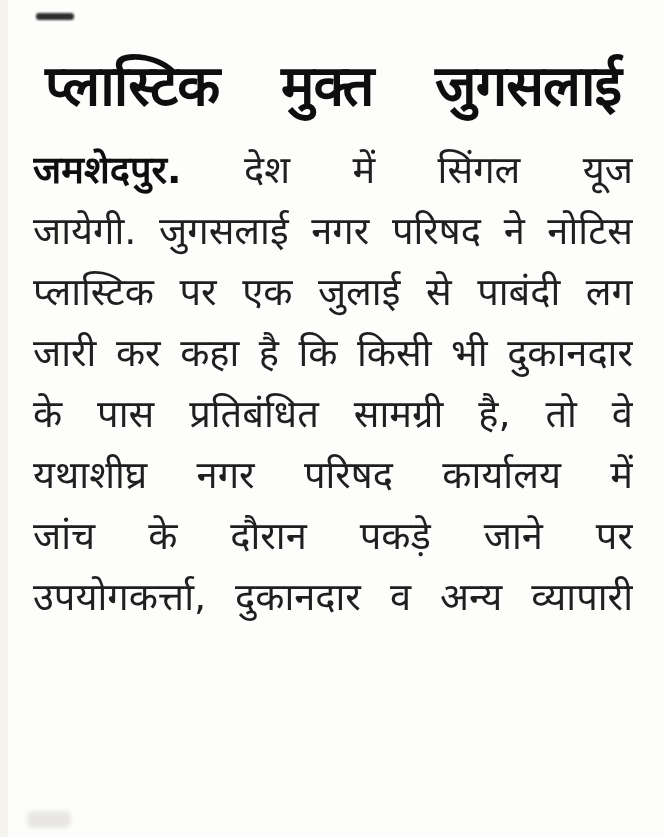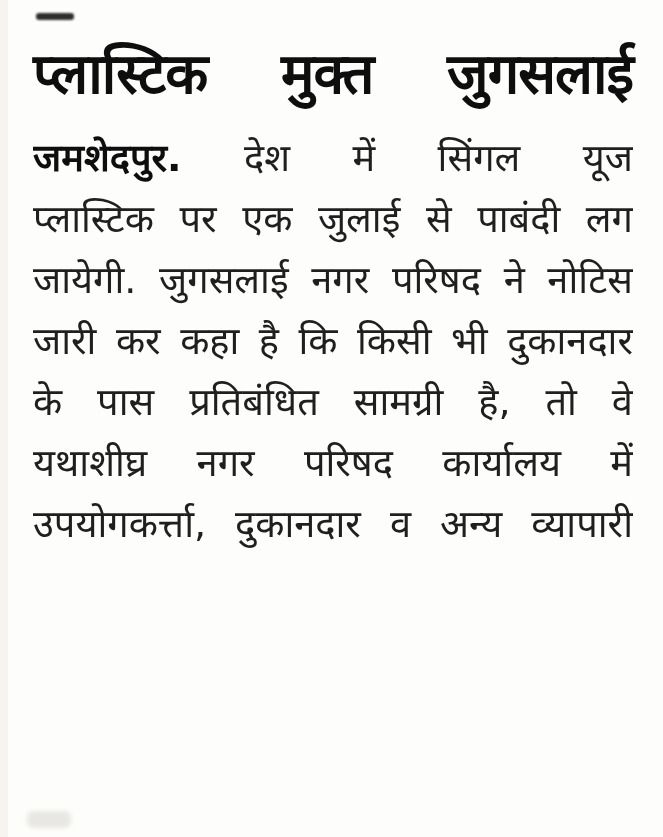--- a/index.html
+++ b/index.html
@@ -41,21 +41,21 @@
     border-radius: 6px;
     filter: blur(2px);
   }
   .article {
     position: absolute;
     left: 33px;
     top: 36px;
     width: 600px;
   }
   .headline {
-    margin: 0;
+    margin: 12px;
     font-size: 56px;
     line-height: 76px;
     font-weight: bold;
     color: var(--headline_ink, #0e0e0e);
     letter-spacing: -1px;
   }
   .h-line {
     display: block;
     text-align: justify;
     text-align-last: justify;
@@ -91,25 +91,26 @@
 
     <h1 class="headline">
       <span class="h-line">प्लास्टिक मुक्त जुगसलाई</span>
     </h1>
 
     <div class="body-text">
       <div class="b-line">
         <span class="dateline">जमशेदपुर.</span>
         <span>देश में सिंगल यूज</span>
       </div>
+      <div class="b-line">जायेगी. जुगसलाई नगर परिषद ने नोटिस</div>
       <div class="b-line">प्लास्टिक पर एक जुलाई से पाबंदी लग</div>
-      <div class="b-line">जायेगी. जुगसलाई नगर परिषद ने नोटिस</div>
       <div class="b-line">जारी कर कहा है कि किसी भी दुकानदार</div>
       <div class="b-line">के पास प्रतिबंधित सामग्री है, तो वे</div>
       <div class="b-line">यथाशीघ्र नगर परिषद कार्यालय में</div>
+      <div class="b-line">जांच के दौरान पकड़े जाने पर</div>
       <div class="b-line">उपयोगकर्त्ता, दुकानदार व अन्य व्यापारी</div>
     </div>
 
   </article>
 
   <div class="smudge-bottom"></div>
 
 </div>
 
 </body></html>

